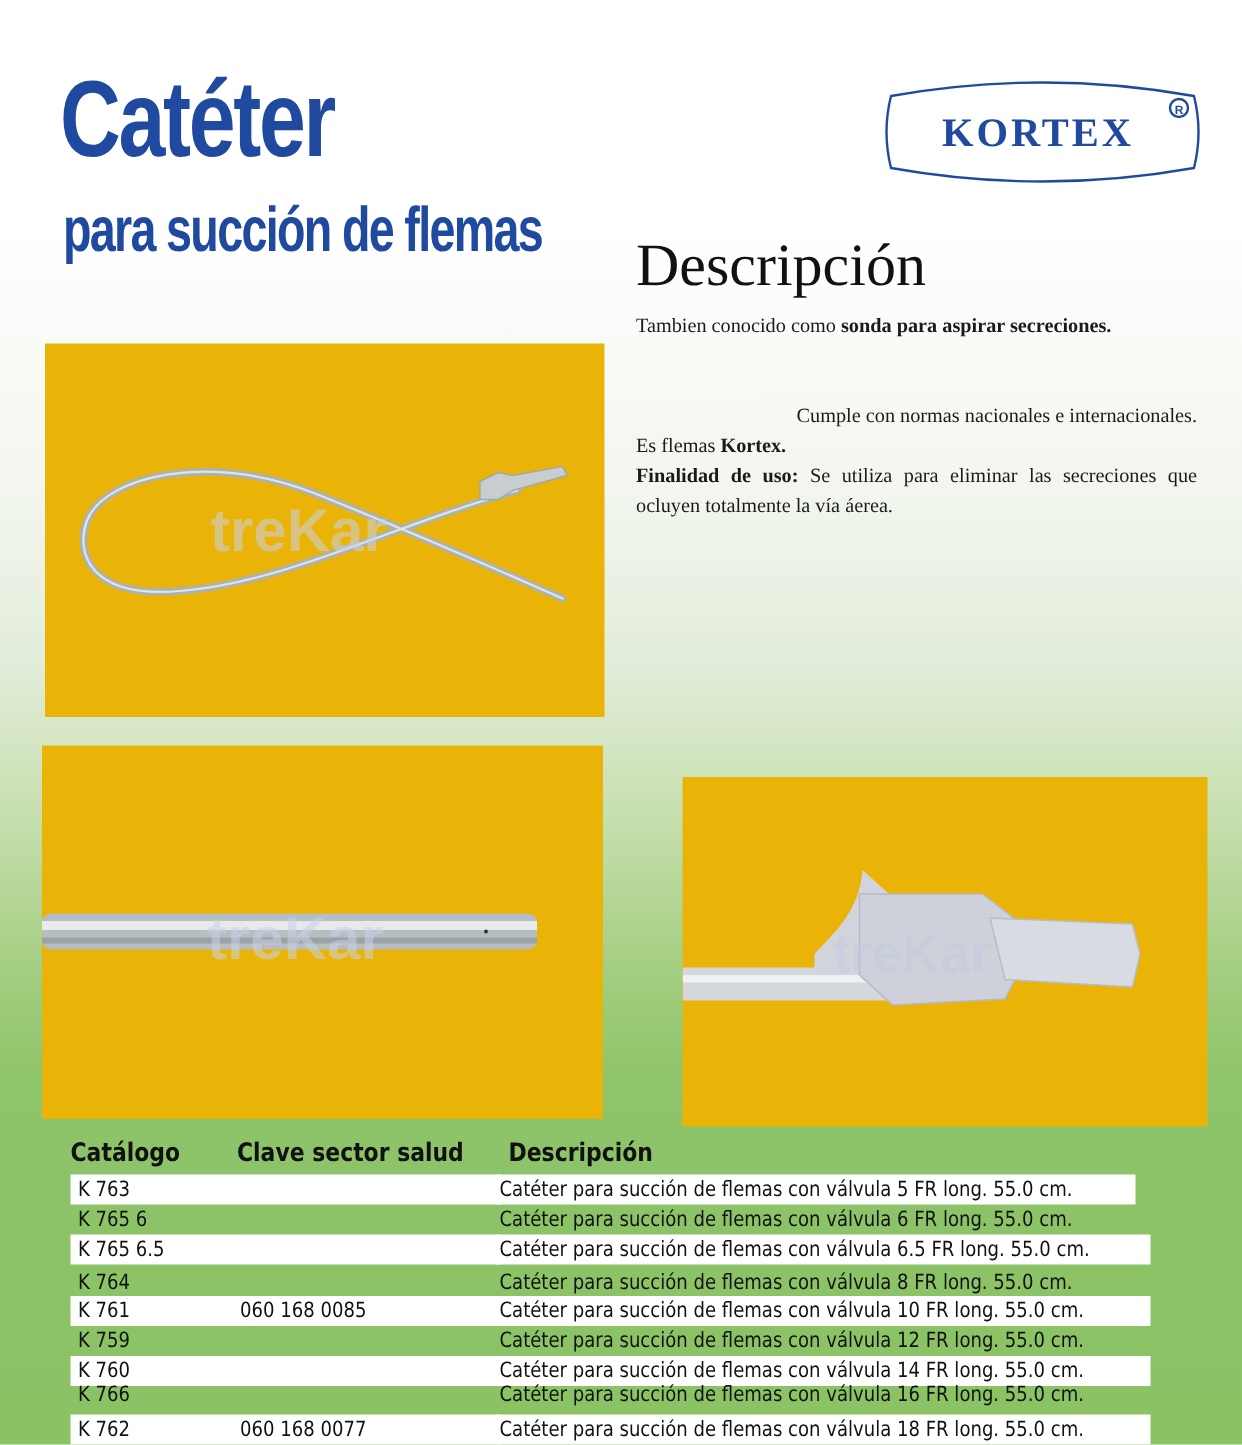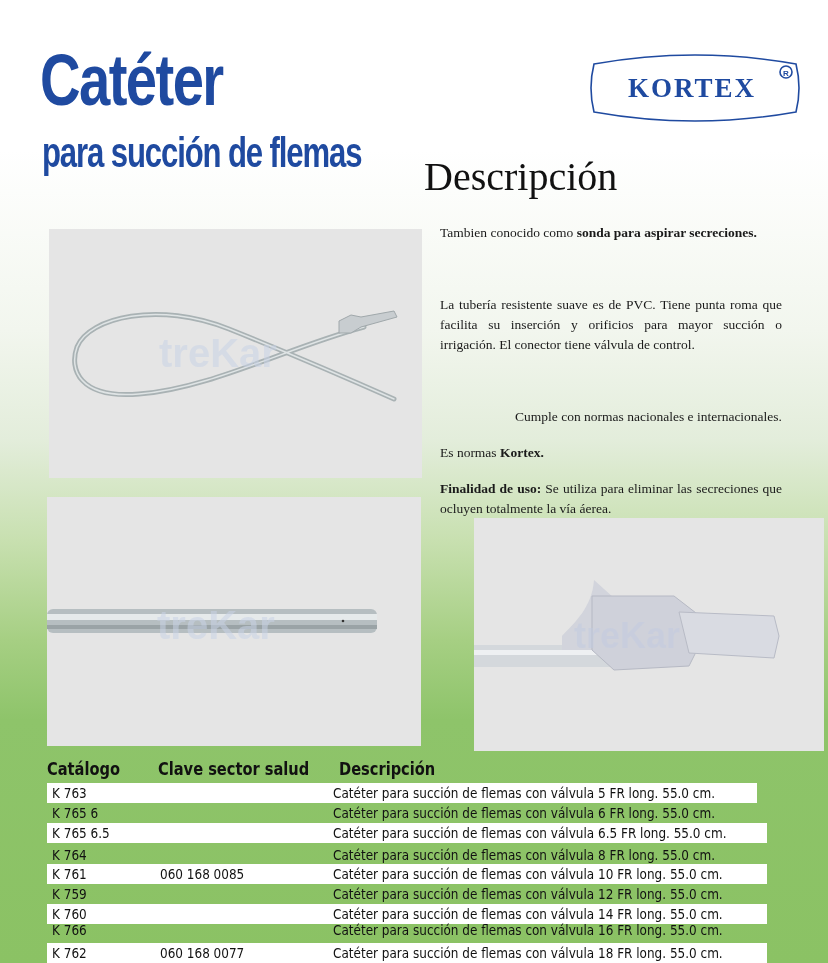--- a/index.html
+++ b/index.html
@@ -34,26 +34,26 @@
   .desc-heading {
     left: 424px; top: 153px; margin: 0;
     font-family: "Liberation Serif", serif; font-size: 40px; line-height: 48px;
     color: #111; font-weight: normal;
   }
   .desc-body {
     left: 424px; top: 207px; width: 374px;
     font-family: "Liberation Serif", serif; font-size: 13.5px; line-height: 20px;
     color: #1a1a1a; text-align: justify;
   }
-  .desc-body p { margin: 16px; }
+  .desc-body p { margin: 0; }
   .desc-body .gap { height: 20px; }
   .b { font-weight: bold; text-align: center; }
 
   
-  .photo { background: #e5e5e5; overflow: hidden; margin-left: 19px; }
+  .photo { background: #eab308; overflow: hidden; }
   .photo-1 { left: 30px; top: 229px; width: 373px; height: 249px; }
   .photo-2 { left: 28px; top: 497px; width: 374px; height: 249px; }
   .photo-3 { left: 455px; top: 518px; width: 350px; height: 233px; }
   .photo svg { display: block; }
 
   
   .tbl { left: 0; top: 756px; width: 828px; }
   .tbl-head {
     position: absolute; top: 0; left: 0; height: 26px; width: 656px;
     font-family: "DejaVu Sans", sans-serif; font-weight: bold; font-size: 17px; color: #111;
@@ -85,24 +85,23 @@
     <text x="104" y="47" text-anchor="middle" font-family="Liberation Serif, serif" font-weight="bold" font-size="27" fill="#1f4aa0" letter-spacing="2">KORTEX</text>
     <circle cx="198" cy="22" r="6" fill="none" stroke="#1f4aa0" stroke-width="1.6"></circle>
     <text x="198" y="26" text-anchor="middle" font-family="Liberation Sans, sans-serif" font-weight="bold" font-size="8" fill="#1f4aa0">R</text>
   </svg>
 </div>
 
 <h2 class="abs desc-heading">Descripción</h2>
 <div class="abs desc-body">
   <p><span>Tambien conocido como </span><span class="b">sonda para aspirar secreciones.</span></p>
   <div class="gap"></div>
-  <p>La tubería resistente suave es de PVC. Tiene punta roma que facilita su inserción y orificios para mayor succión o irrigación. El conector tiene válvula de control.</p>
   <div class="gap"></div>
   <p style="text-align:right">Cumple con normas nacionales e internacionales.</p>
-  <p style="text-align:left"><span>Es normas </span><span class="b">Kortex.</span></p>
+  <p style="text-align:left"><span>Es flemas </span><span class="b">Kortex.</span></p>
   <p><span class="b">Finalidad de uso:</span><span> Se utiliza para eliminar las secreciones que ocluyen totalmente la vía áerea.</span></p>
 </div>
 
 <div class="abs photo photo-1">
   <svg width="373" height="249" viewBox="0 0 373 249">
     <path d="M315,98 C240,118 160,160 90,165 C30,170 20,140 28,118 C40,88 110,72 180,100 C240,124 300,150 345,170" fill="none" stroke="#a9b2b4" stroke-width="5" stroke-linecap="round"></path>
     <path d="M315,98 C240,118 160,160 90,165 C30,170 20,140 28,118 C40,88 110,72 180,100 C240,124 300,150 345,170" fill="none" stroke="#dfe4e5" stroke-width="1.5" stroke-linecap="round"></path>
     <polygon points="290,92 302,86 312,88 345,82 348,88 312,98 302,104 290,104" fill="#c8cdd0" stroke="#a0a8ab" stroke-width="1"></polygon>
     <text x="110" y="138" font-family="Liberation Sans, sans-serif" font-weight="bold" font-size="40" fill="#c9d3e6" opacity="0.55">treKar</text>
   </svg>

